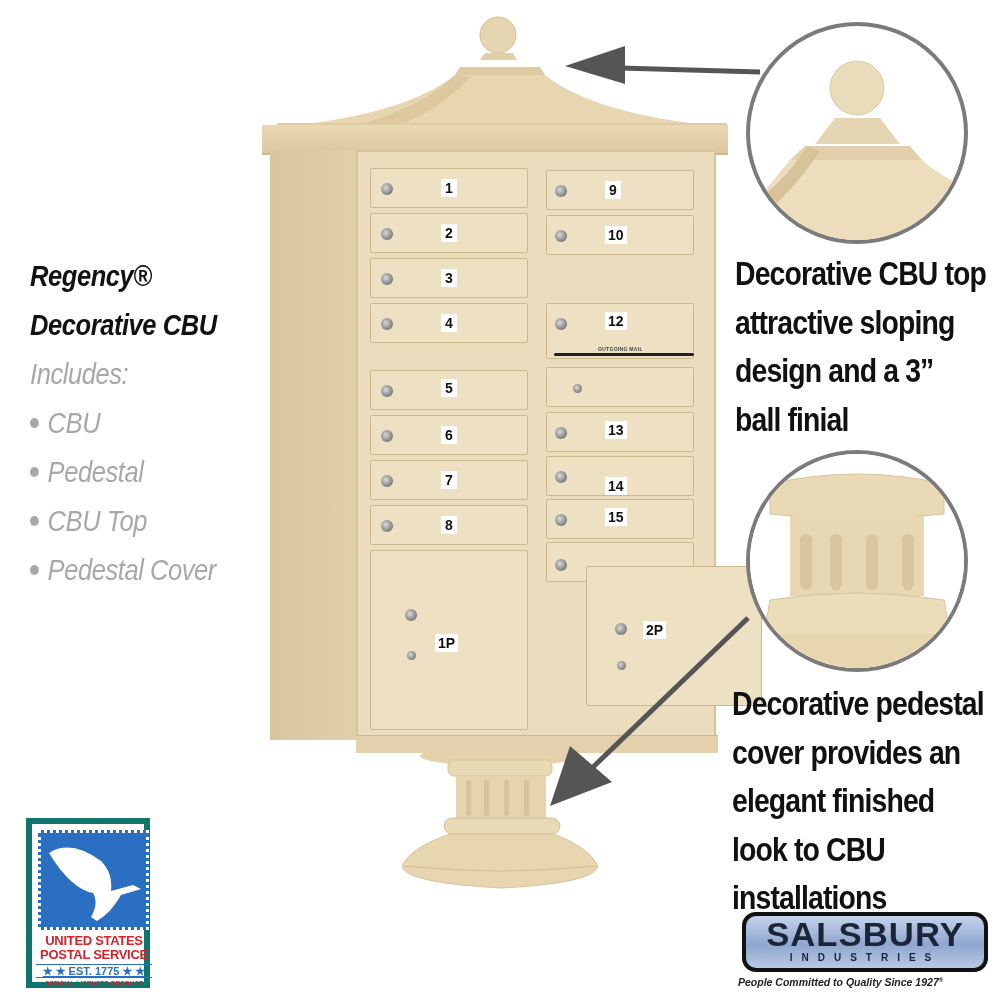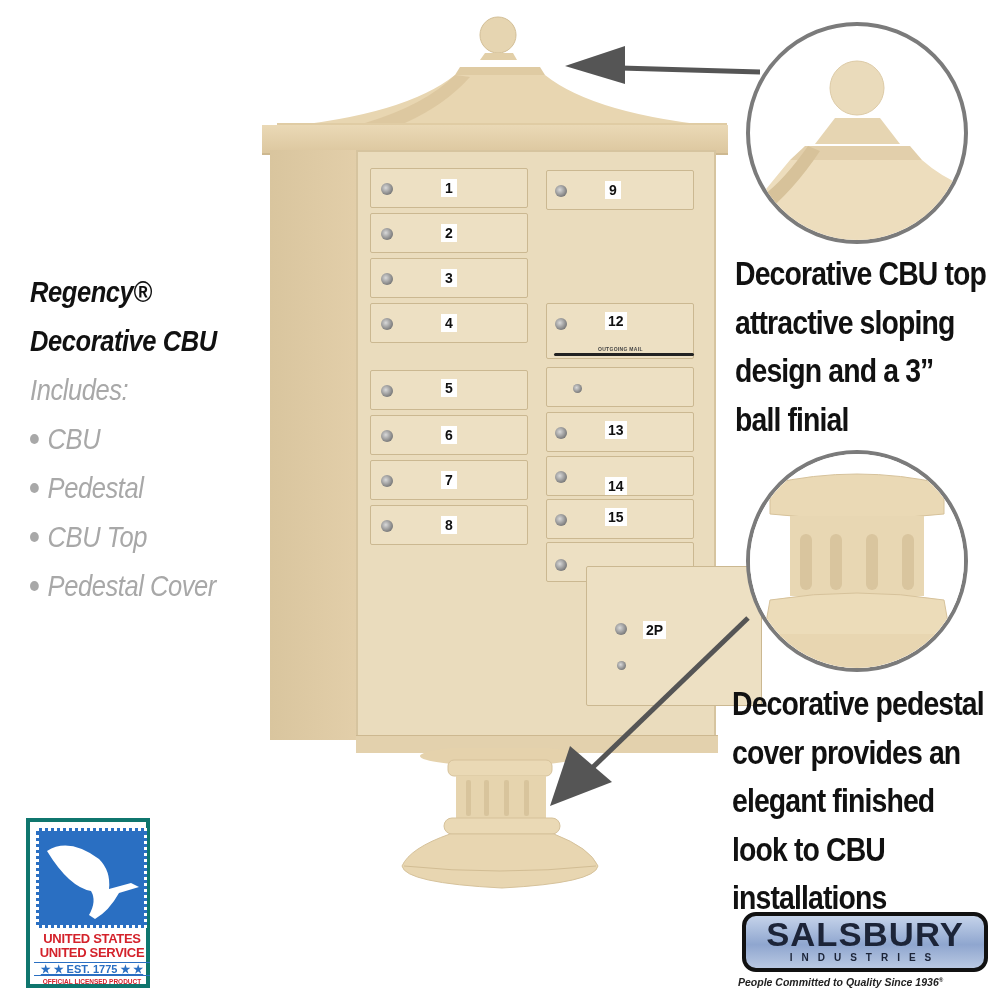--- a/index.html
+++ b/index.html
@@ -2,21 +2,21 @@
 <html><head>
   <meta charset="utf-8">
   <style>
     * { margin: 0; padding: 0; box-sizing: border-box; }
     html, body { width: 1000px; height: 1000px; background: #ffffff; overflow: hidden; }
     body { position: relative; font-family: "Liberation Sans", sans-serif; }
 
     .abs { position: absolute; }
 
     
-    .left-text { left: 30px; top: 252px; width: 260px; margin-top: 16px; }
+    .left-text { left: 30px; top: 252px; width: 260px; }
     .left-text .line {
       font-family: "Liberation Sans", sans-serif;
       font-style: italic; font-weight: bold;
       font-size: 29px; line-height: 49px; letter-spacing: -0.5px;
       transform: scaleX(0.88); transform-origin: left center; white-space: nowrap;
     }
     .left-text .title { color: #111111; }
     .left-text .incl { color: #a8a8a8; font-weight: normal; }
     .left-text .bullet-dot {
       display: inline-block; width: 10px; height: 10px; border-radius: 50%;
@@ -33,21 +33,21 @@
     .callout-bottom { left: 732px; top: 680px; }
 
     
     .inset {
       border-radius: 50%; border: 4px solid #7b7b7b; overflow: hidden; background: #fff;
     }
     .inset-top { left: 746px; top: 22px; width: 222px; width: 222px; height: 222px; }
     .inset-bottom { left: 746px; top: 450px; width: 222px; height: 222px; }
 
     
-    .usps { left: 26px; top: 818px; width: 124px; height: 170px; border: 4px solid #0f766e; background:#fff; }
+    .usps { left: 26px; top: 818px; width: 124px; height: 170px; border: 6px solid #0f766e; background:#fff; }
     .usps .stamp {
       position: absolute; left: 6px; top: 6px; width: 111px; height: 100px; background: #2a6fc2;
       border: 3px dotted #fff;
     }
     .usps .t1 { position:absolute; left:4px; width:116px; text-align:center; color:#d4222b; font-weight:bold; font-size:13px; line-height:14px; letter-spacing:-0.3px; }
     .usps .t3 { position:absolute; left:4px; width:116px; text-align:center; color:#2a6fc2; font-weight:bold; font-size:11px; line-height:12px; border-top:1px solid #2a6fc2; border-bottom:1px solid #2a6fc2;}
     .usps .t4 { position:absolute; left:4px; width:116px; text-align:center; color:#d4222b; font-weight:bold; font-size:6.5px; line-height:8px; }
 
     
     .sals { left: 742px; top: 912px; width: 246px; height: 60px; border: 4px solid #111; border-radius: 14px;
@@ -125,24 +125,33 @@
     </div>
     <div class="door" style="left:12px;top:308px;width:158px;height:40px;">
       <div class="lock" style="left:10px;top:14px;"></div>
       <div class="num" style="left:70px;top:10px;">7</div>
     </div>
     <div class="door" style="left:12px;top:353px;width:158px;height:40px;">
       <div class="lock" style="left:10px;top:14px;"></div>
       <div class="num" style="left:70px;top:10px;">8</div>
     </div>
 
+    <div class="door" style="left:12px;top:398px;width:158px;height:180px;">
+      <div class="lock" style="left:34px;top:58px;"></div>
+      <div class="lock" style="left:36px;top:100px;width:9px;height:9px;"></div>
+      <div class="num" style="left:64px;top:83px;">1P</div>
+    </div>
 
     <div class="door" style="left:188px;top:18px;width:148px;height:40px;">
       <div class="lock" style="left:8px;top:14px;"></div>
       <div class="num" style="left:58px;top:10px;">9</div>
+    </div>
+    <div class="door" style="left:188px;top:63px;width:148px;height:40px;">
+      <div class="lock" style="left:8px;top:14px;"></div>
+      <div class="num" style="left:58px;top:10px;">10</div>
     </div>
     <div class="door" style="left:188px;top:151px;width:148px;height:56px;">
       <div class="lock" style="left:8px;top:14px;"></div>
       <div class="num" style="left:58px;top:8px;">12</div>
     </div>
 
     <div class="outgoing" style="left:240px;top:194px;">OUTGOING MAIL</div>
     <div class="slot" style="left:196px;top:201px;width:140px;"></div>
 
     <div class="door" style="left:188px;top:215px;width:148px;height:40px;">
@@ -234,22 +243,22 @@
   <div>installations</div>
 </div>
 
 <div class="abs usps">
   <div class="stamp">
     <svg width="105" height="94">
       <path d="M8 20 Q30 6 60 28 Q72 40 70 58 L92 52 L100 56 L80 62 Q70 80 56 88 L50 84 Q58 70 52 60 Q30 56 8 20 Z" fill="#ffffff"></path>
     </svg>
   </div>
   <div class="t1" style="top:110px;">UNITED STATES</div>
-  <div class="t1" style="top:124px;">UNITED SERVICE</div>
+  <div class="t1" style="top:124px;">POSTAL SERVICE</div>
   <div class="t3" style="top:140px;text-decoration:underline;">★ ★ EST. 1775 ★ ★</div>
   <div class="t4" style="top:156px;">OFFICIAL LICENSED PRODUCT</div>
 </div>
 
 <div class="abs sals">
   <div class="name">SALSBURY</div>
   <div class="sub">INDUSTRIES</div>
 </div>
-<div class="abs sals-tag"><span>People Committed to Quality Since 1936</span><sup>®</sup></div>
+<div class="abs sals-tag"><span>People Committed to Quality Since 1927</span><sup>®</sup></div>
 
 </body></html>

